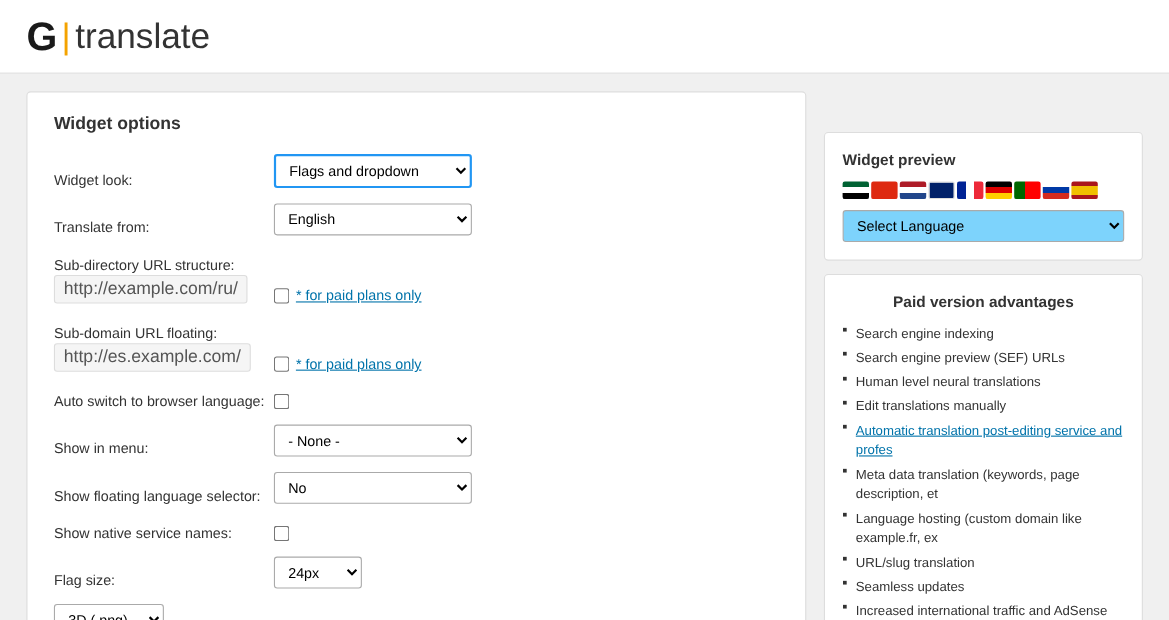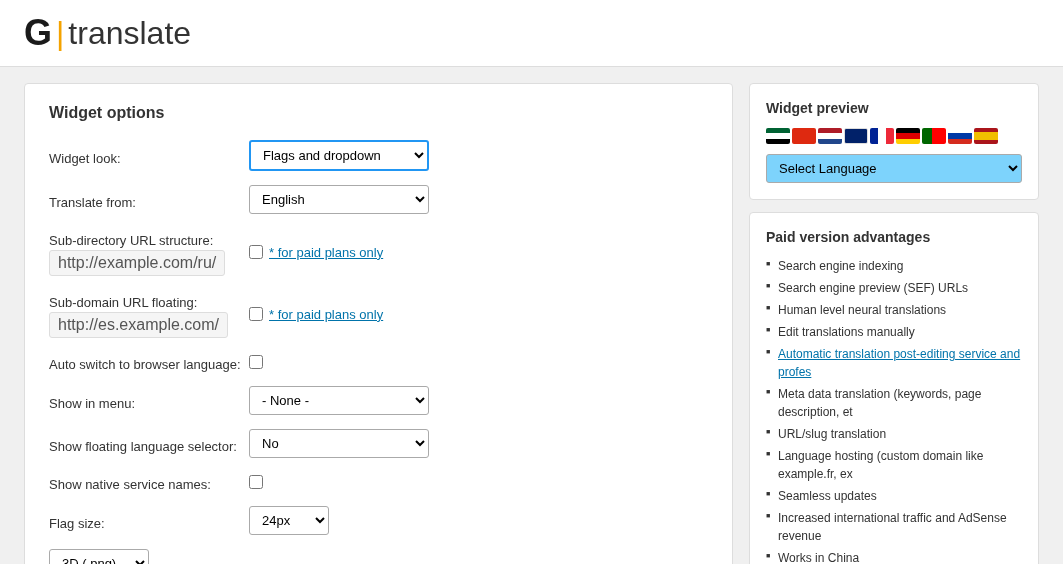--- a/index.html
+++ b/index.html
@@ -53,21 +53,21 @@
 
     .panel-title {
       font-size: 16px;
       font-weight: 700;
       margin-bottom: 18px;
       color: #333;
     }
 
     .form-row {
       display: flex;
-      align-items: center;
+      align-items: flex-end;
       margin-bottom: 14px;
     }
 
     .form-label {
       width: 200px;
       min-width: 200px;
       padding-top: 5px;
       color: #333;
       font-size: 13px;
     }
@@ -137,20 +137,21 @@
       display: flex;
       flex-direction: column;
       gap: 12px;
     }
 
     .preview-panel {
       background: #fff;
       border: 1px solid #ddd;
       border-radius: 4px;
       padding: 16px;
+      margin-top: 37px;
     }
 
     .preview-title {
       font-size: 14px;
       font-weight: 600;
       margin-bottom: 12px;
       color: #333;
     }
 
     .flags-row {
@@ -183,20 +184,21 @@
       border: 1px solid #ddd;
       border-radius: 4px;
       padding: 16px;
     }
 
     .advantages-title {
       font-size: 14px;
       font-weight: 600;
       margin-bottom: 10px;
       color: #333;
+      text-align: center;
     }
 
     .advantages-list {
       list-style: none;
       padding: 0;
       margin-bottom: 14px;
     }
 
     .advantages-list li {
       padding: 2px 0 2px 12px;
@@ -385,22 +387,22 @@
 
     <div class="advantages-panel">
       <div class="advantages-title">Paid version advantages</div>
       <ul class="advantages-list">
         <li>Search engine indexing</li>
         <li>Search engine preview (SEF) URLs</li>
         <li>Human level neural translations</li>
         <li>Edit translations manually</li>
         <li><a href="#" style="color:#0073aa;text-decoration:underline">Automatic translation post-editing service and profes</a></li>
         <li>Meta data translation (keywords, page description, et</li>
+        <li>Language hosting (custom domain like example.fr, ex</li>
         <li>URL/slug translation</li>
-        <li>Language hosting (custom domain like example.fr, ex</li>
         <li>Seamless updates</li>
         <li>Increased international traffic and AdSense revenue</li>
         <li>Works in China</li>
 
       </ul>
 
     </div>
 
   </div>
 </div>

